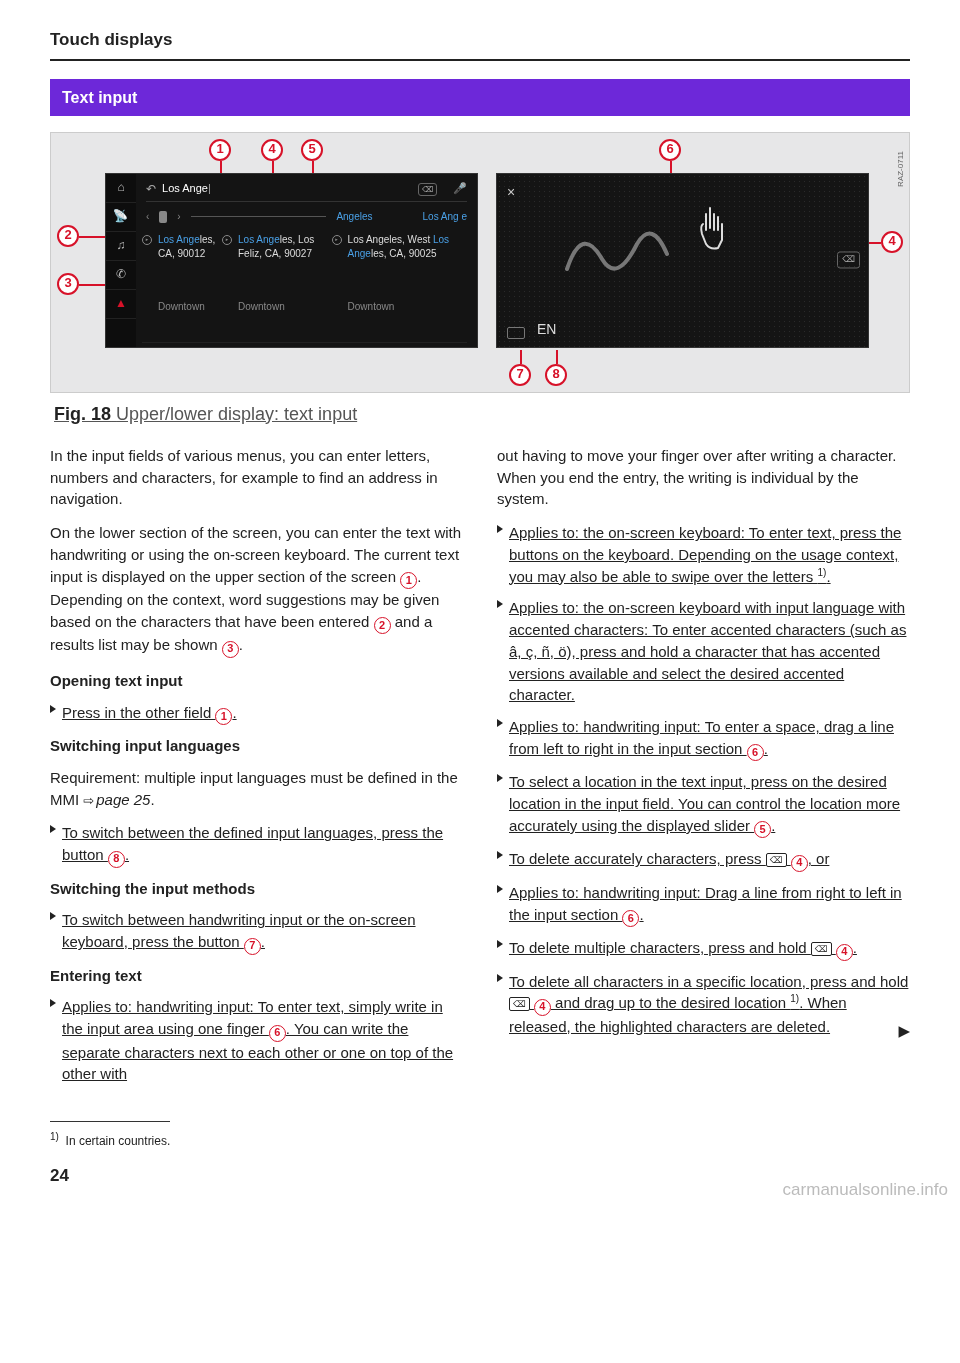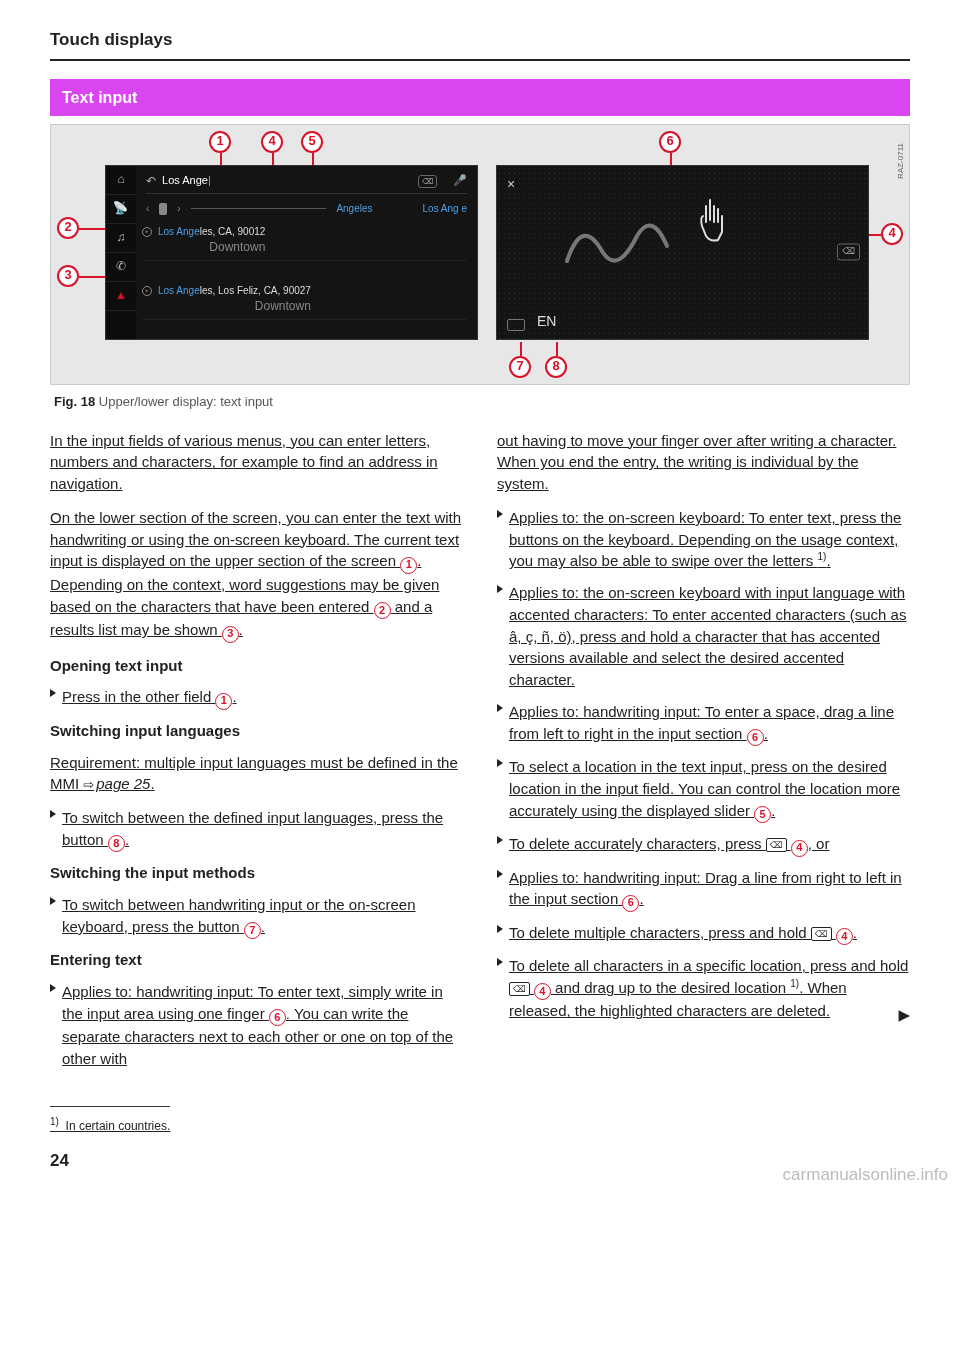--- a/index.html
+++ b/index.html
@@ -17,26 +17,26 @@
     padding: 28px 50px 20px 50px;
   }
   .hdr {
     font-weight: bold;
     font-size: 17px;
     border-bottom: 2px solid #222;
     padding-bottom: 6px;
     margin-bottom: 18px;
   }
   .section-bar {
-    background: #d946ef;
+    background: #6d28d9;
     color: #fff;
     font-weight: bold;
     font-size: 16px;
     padding: 7px 12px;
-    margin-bottom: 8px;
+    margin-bottom: 16px;
   }
   .figure-box {
     background: #e7e7e8;
     border: 1px solid #ccc;
     padding: 20px 14px 14px 14px;
     position: relative;
     margin-bottom: 8px;
   }
   .figure-inner {
     display: flex;
@@ -114,23 +114,21 @@
   }
   .sugg-row .line {
     flex: 1;
     height: 1px;
     background: #555;
   }
   .results {
     position: absolute;
     top: 56px; left: 36px; right: 10px; bottom: 4px;
     display: flex;
-    flex-direction: column;
-    gap: 20px;
-    text-align: right;
+    gap: 0;
   }
   .result {
     display: flex;
     align-items: flex-start;
     gap: 6px;
     padding: 3px 0;
     border-bottom: 1px solid #222;
   }
   .result .pin {
     width: 10px; height: 10px;
@@ -139,21 +137,21 @@
     margin-top: 2px;
     flex-shrink: 0;
     display: flex;
     align-items: center;
     justify-content: center;
     font-size: 5px;
     color: #888;
   }
   .result .t1 { font-size: 10px; }
   .result .hl { color: #4aa0e6; }
-  .result .t2 { font-size: 12px; color: #888; }
+  .result .t2 { font-size: 10px; color: #888; margin-top: 38px; }
   .right .closex {
     position: absolute;
     top: 8px; left: 10px;
     color: #ccc;
     font-size: 14px;
   }
   .right .kb {
     position: absolute;
     bottom: 8px; left: 10px;
     width: 18px; height: 12px;
@@ -208,31 +206,32 @@
   .raz {
     position: absolute;
     right: 2px;
     top: 18px;
     font-size: 8px;
     color: #666;
     writing-mode: vertical-rl;
     transform: rotate(180deg);
   }
   .caption {
-    font-size: 13px;
+    font-size: 18px;
     color: #555;
     margin: 8px 0 18px 4px;
+    text-decoration: underline;
   }
   .caption b { color: #222; font-weight: bold; }
   .columns {
     display: flex;
     gap: 34px;
   }
   .col { flex: 1; }
-  .col p { margin-bottom: 12px; text-align: left; text-decoration: underline; }
+  .col p { margin-bottom: 12px; text-align: left; }
   .col h4 {
     font-size: 15px;
     font-weight: bold;
     margin: 10px 0 10px 0;
   }
   .bullet {
     display: flex;
     gap: 6px;
     margin-bottom: 10px;
   }
@@ -275,21 +274,20 @@
   }
   sup { font-size: 10px; vertical-align: super; }
   .footnote-sep {
     border: none;
     border-top: 1px solid #333;
     width: 120px;
     margin: 26px 0 8px 0;
   }
   .footnote {
     font-size: 12px;
-    text-decoration: underline;
   }
   .pagenum {
     font-weight: bold;
     font-size: 17px;
     margin-top: 14px;
   }
   .watermark {
     position: absolute;
     bottom: 6px;
     right: 12px;

